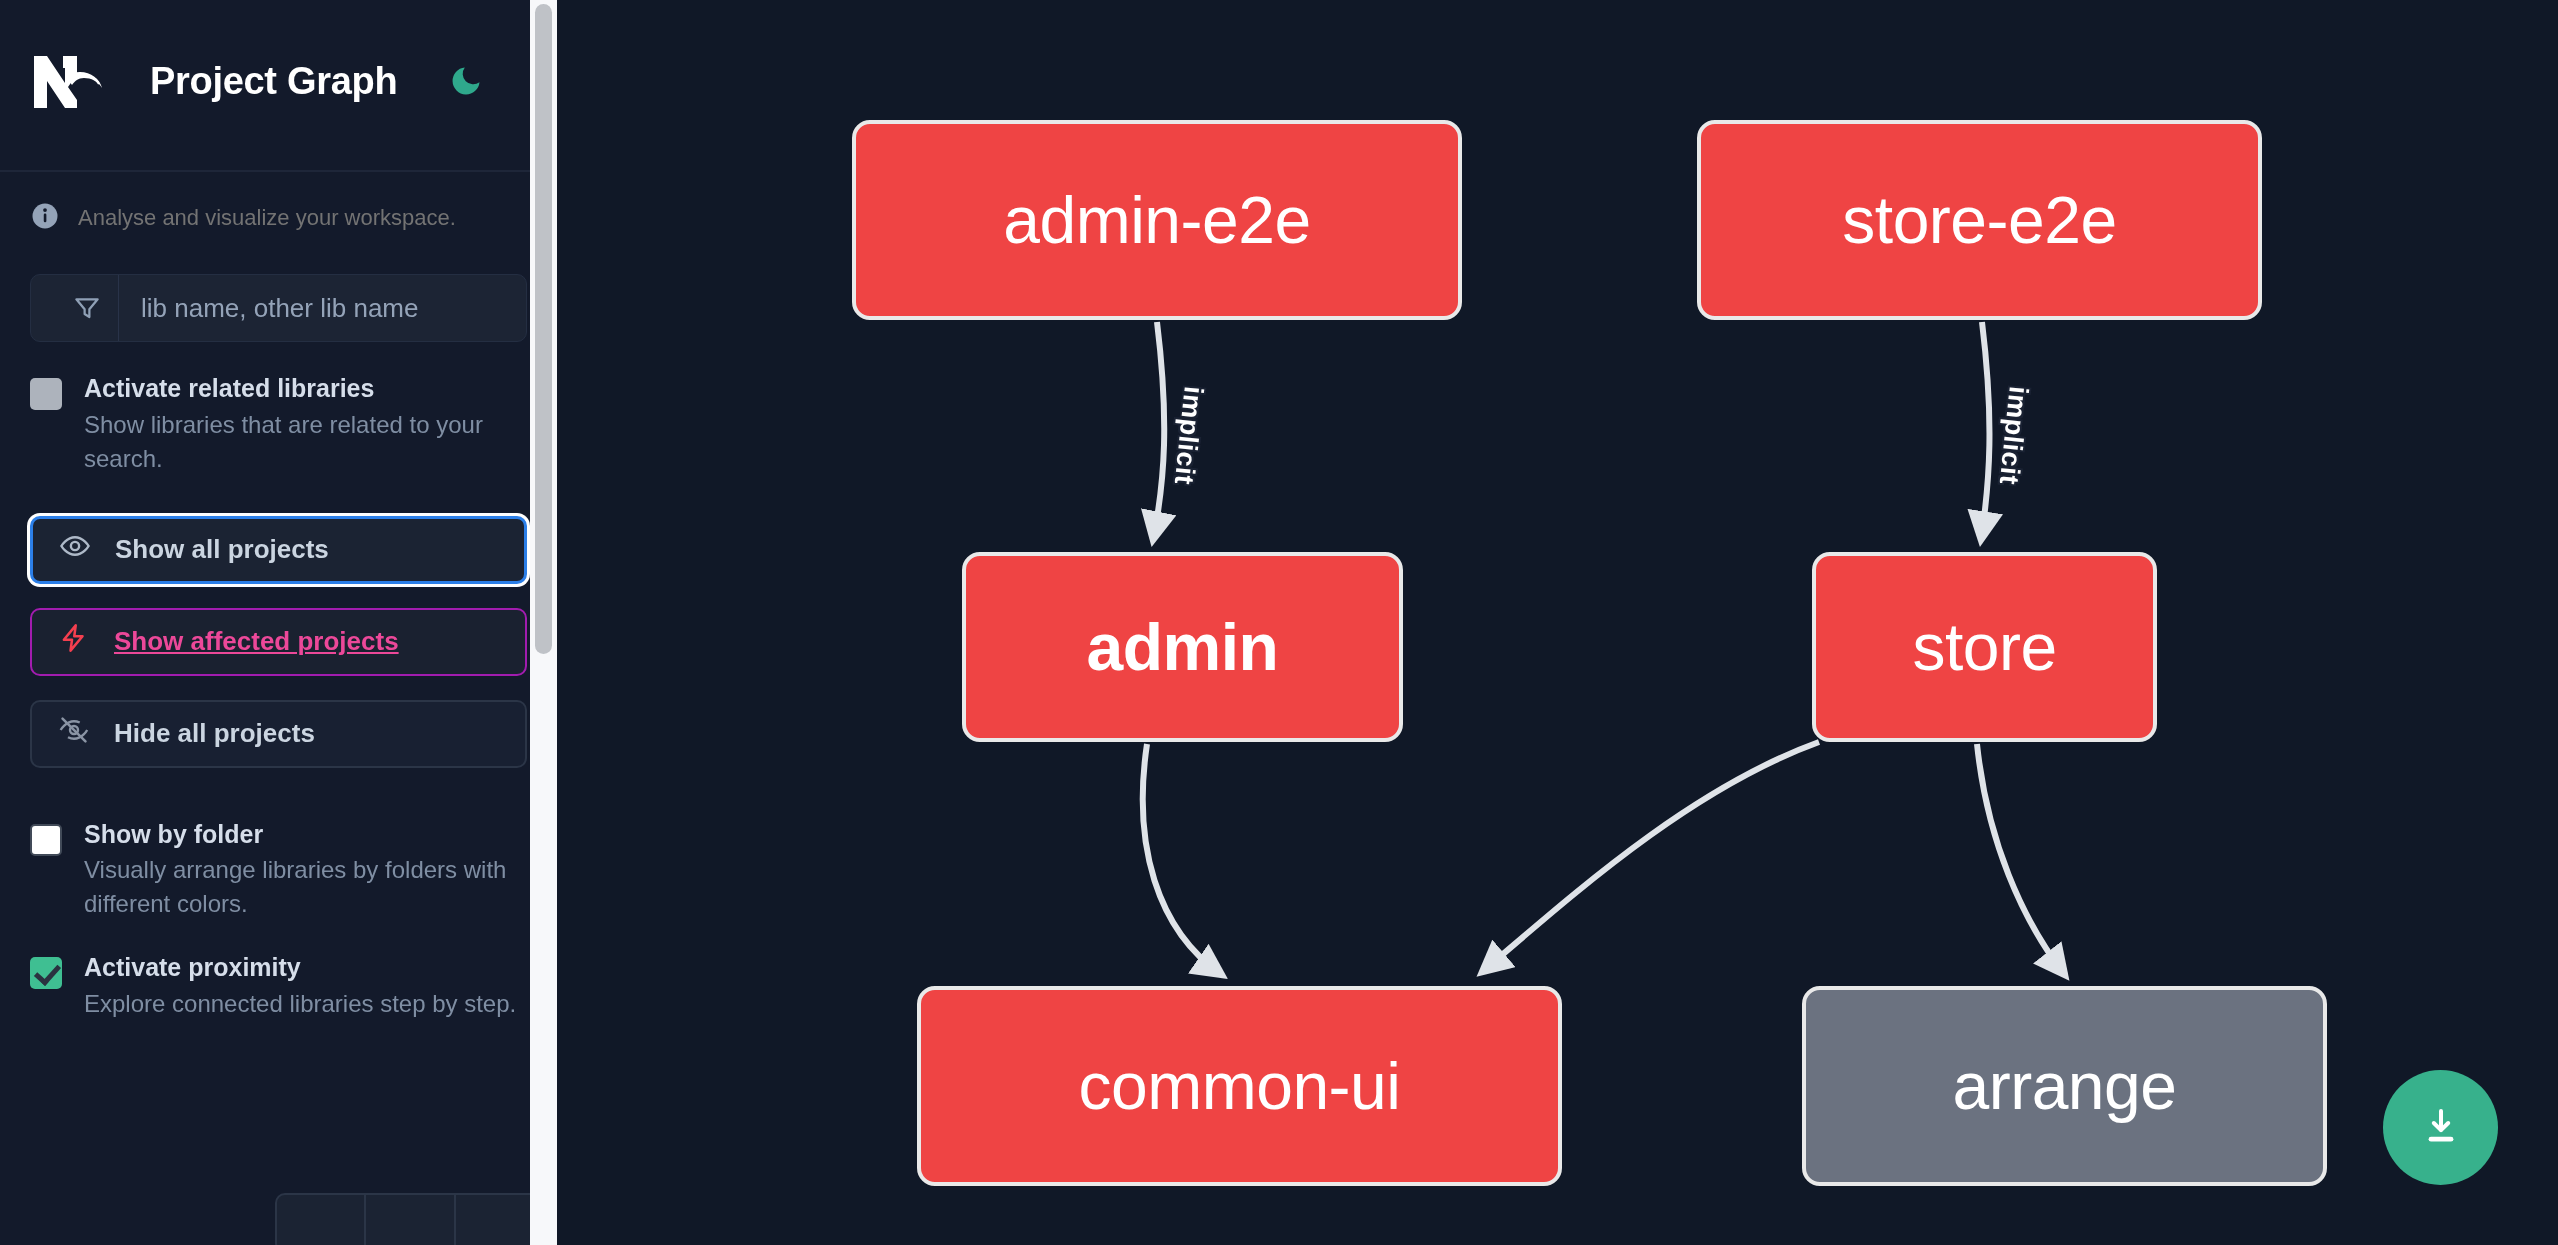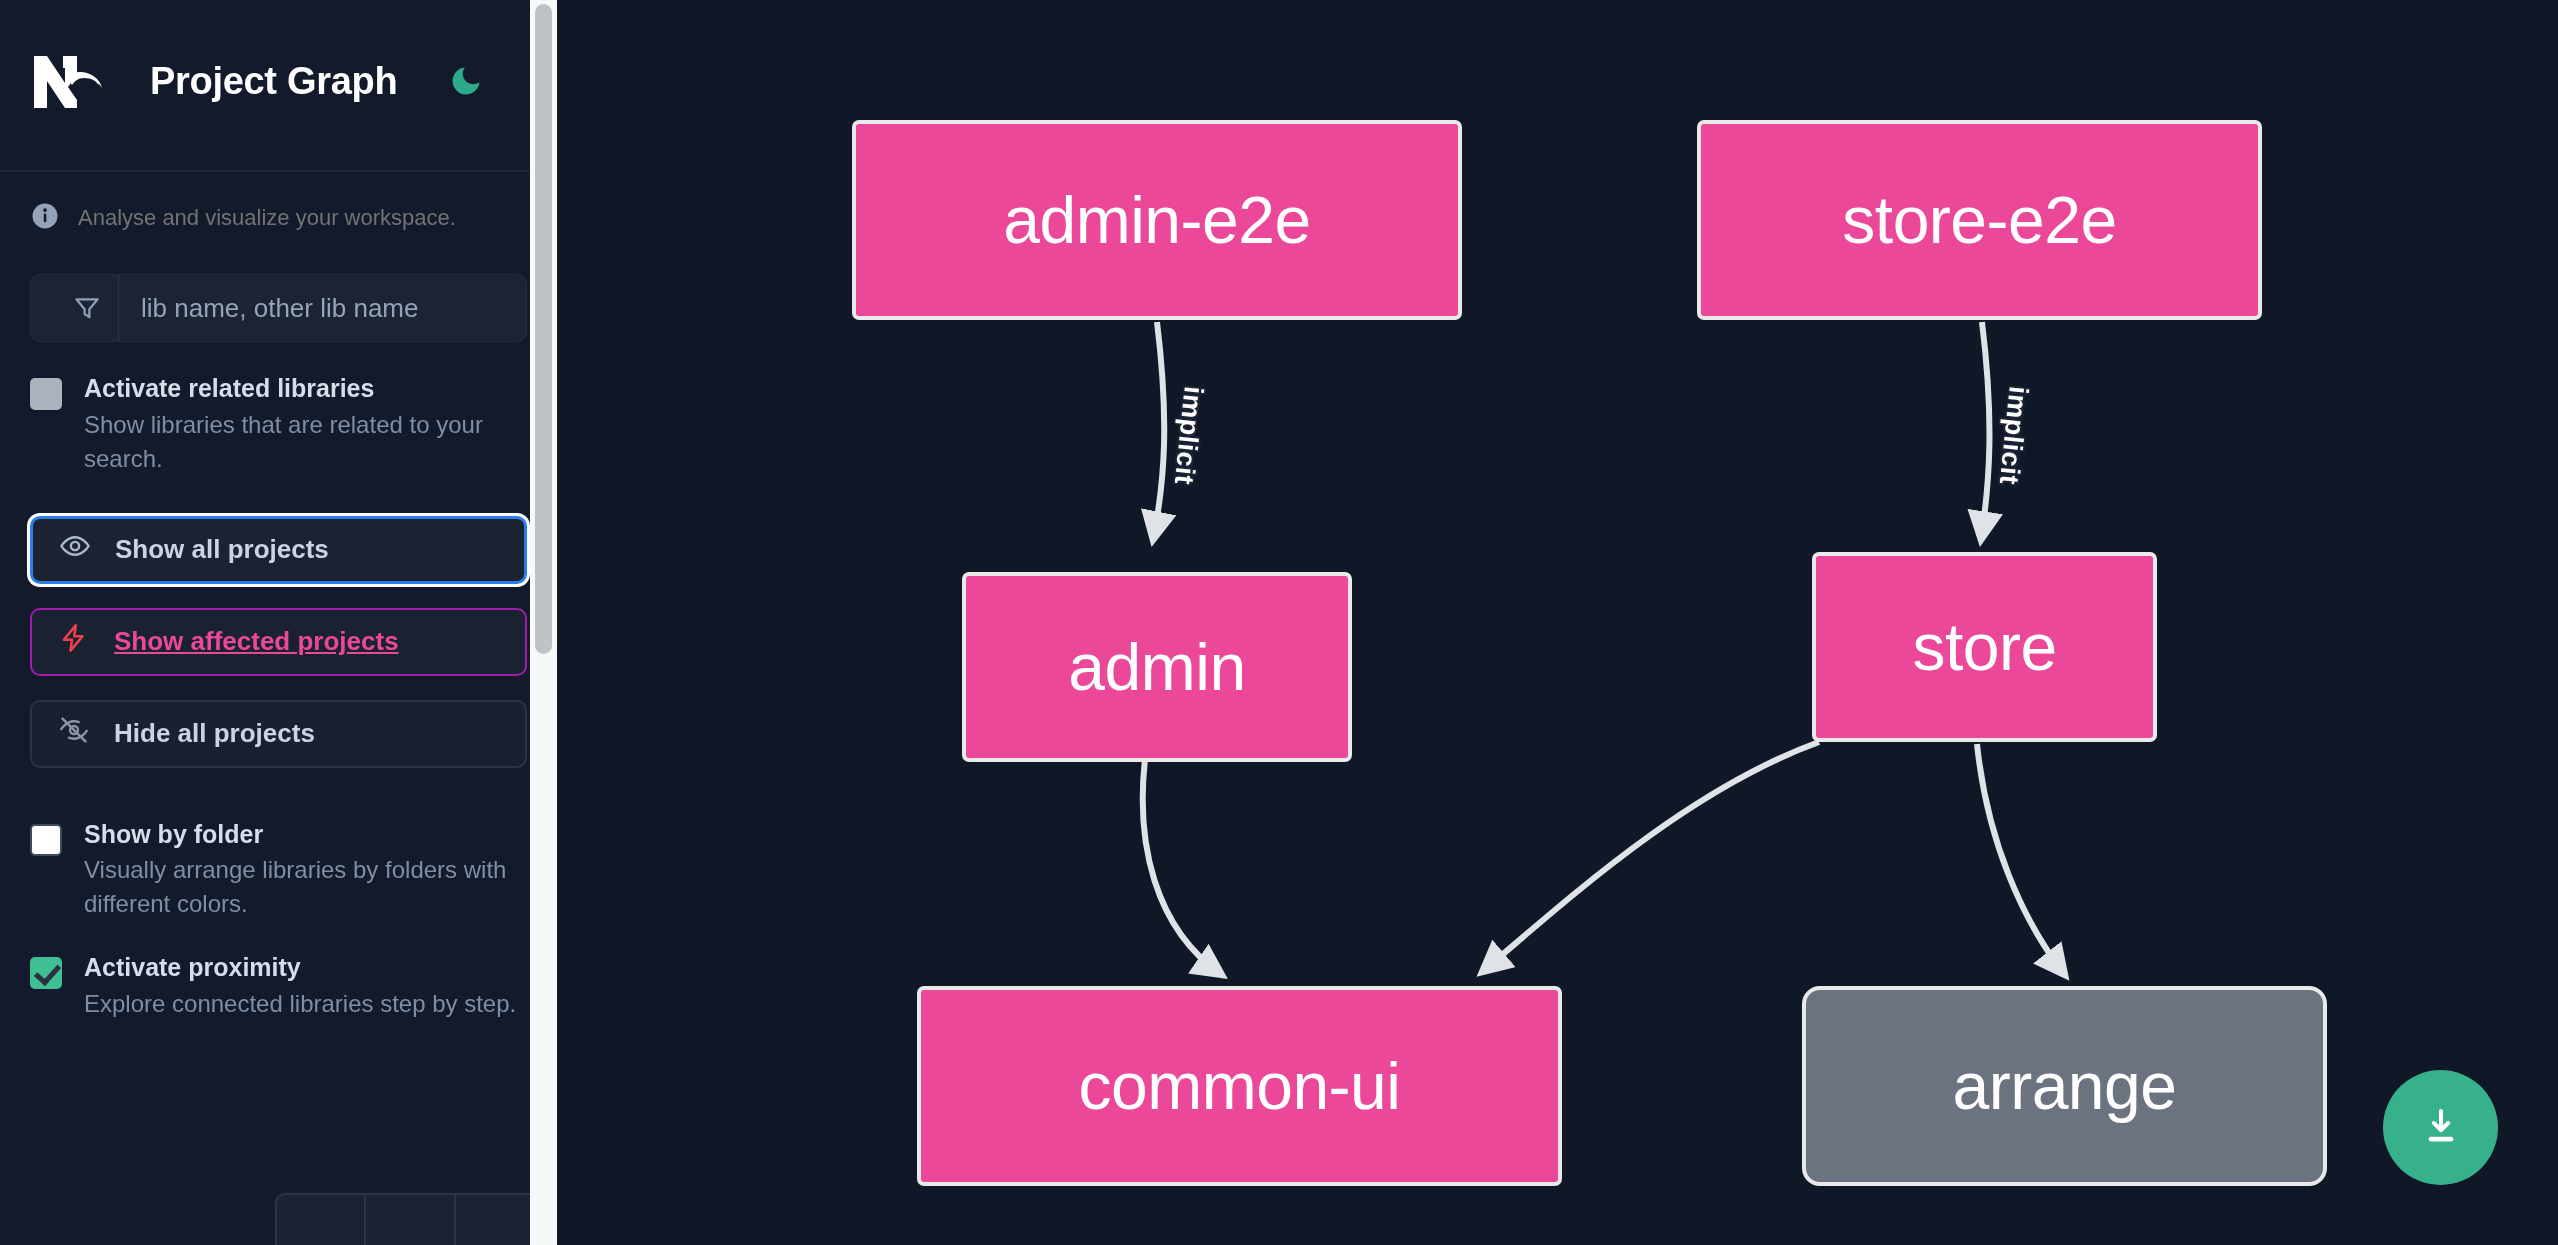--- a/index.html
+++ b/index.html
@@ -198,21 +198,21 @@
     display: flex; align-items: center; justify-content: center;
     border-radius: 18px;
     border: 4px solid #E9E9E9;
     color: #FFFFFF;
     font-size: 66px;
     font-weight: 400;
     letter-spacing: -0.5px;
     cursor: pointer;
     z-index: 5;
   }
-  .node.affected { background: #ec4899; border-radius: 7px; }
+  .node.affected { background: #ef4444; }
   .node.neutral { background: #6B7280; }
 
   .edge-label {
     position: absolute;
     color: #FFFFFF;
     font-size: 27px;
     font-weight: 700;
     letter-spacing: 0.5px;
     transform-origin: center center;
     text-shadow:
@@ -370,21 +370,21 @@
       </g>
     </svg>
 
     <div id="nodes-layer">
         <div class="node affected" style="left: 295px; top: 120px; width: 610px; height: 200px;">
           <span>admin-e2e</span>
         </div>
         <div class="node affected" style="left: 1140px; top: 120px; width: 565px; height: 200px;">
           <span>store-e2e</span>
         </div>
-        <div class="node affected" style="left: 405px; top: 572px; width: 390px; height: 190px;">
+        <div class="node affected" style="left: 405px; top: 552px; width: 441px; height: 190px; font-weight: bold;">
           <span>admin</span>
         </div>
         <div class="node affected" style="left: 1255px; top: 552px; width: 345px; height: 190px;">
           <span>store</span>
         </div>
         <div class="node affected" style="left: 360px; top: 986px; width: 645px; height: 200px;">
           <span>common-ui</span>
         </div>
         <div class="node neutral" style="left: 1245px; top: 986px; width: 525px; height: 200px;">
           <span>arrange</span>

